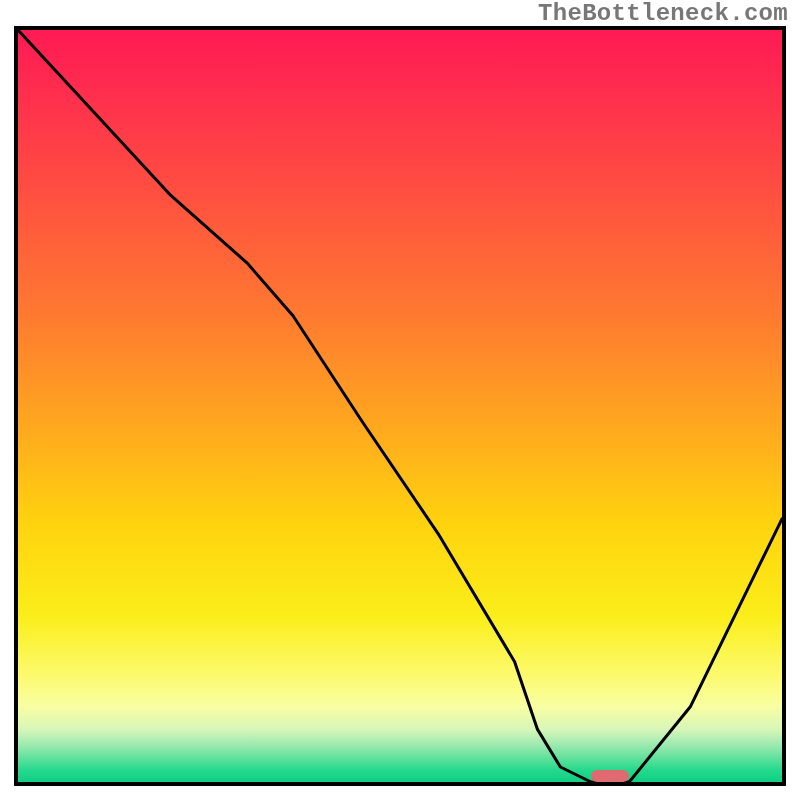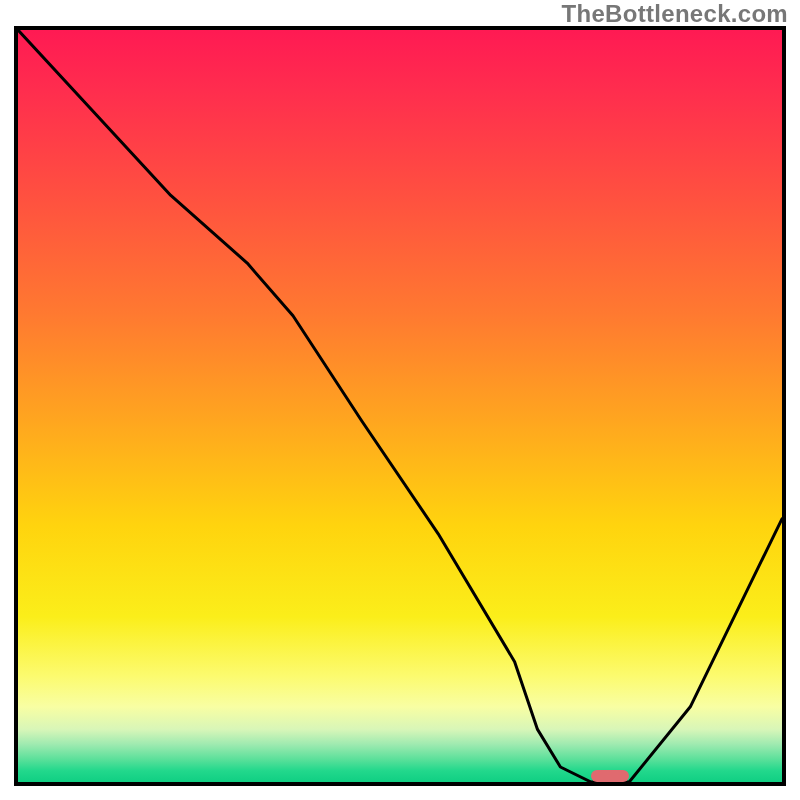--- a/index.html
+++ b/index.html
@@ -12,21 +12,21 @@
   }
   .chart-container {
     position: relative;
     width: 800px;
     height: 800px;
   }
   .watermark {
     position: absolute;
     top: 0;
     right: 12px;
-    font-family: Liberation Sans, sans-serif;
+    font-family: Liberation Mono, monospace;
     font-size: 24px;
     font-weight: 600;
     color: #777777;
     letter-spacing: 0.3px;
     text-align: right;
   }
   .plot-frame {
     position: absolute;
     top: 26px;
     left: 14px;

